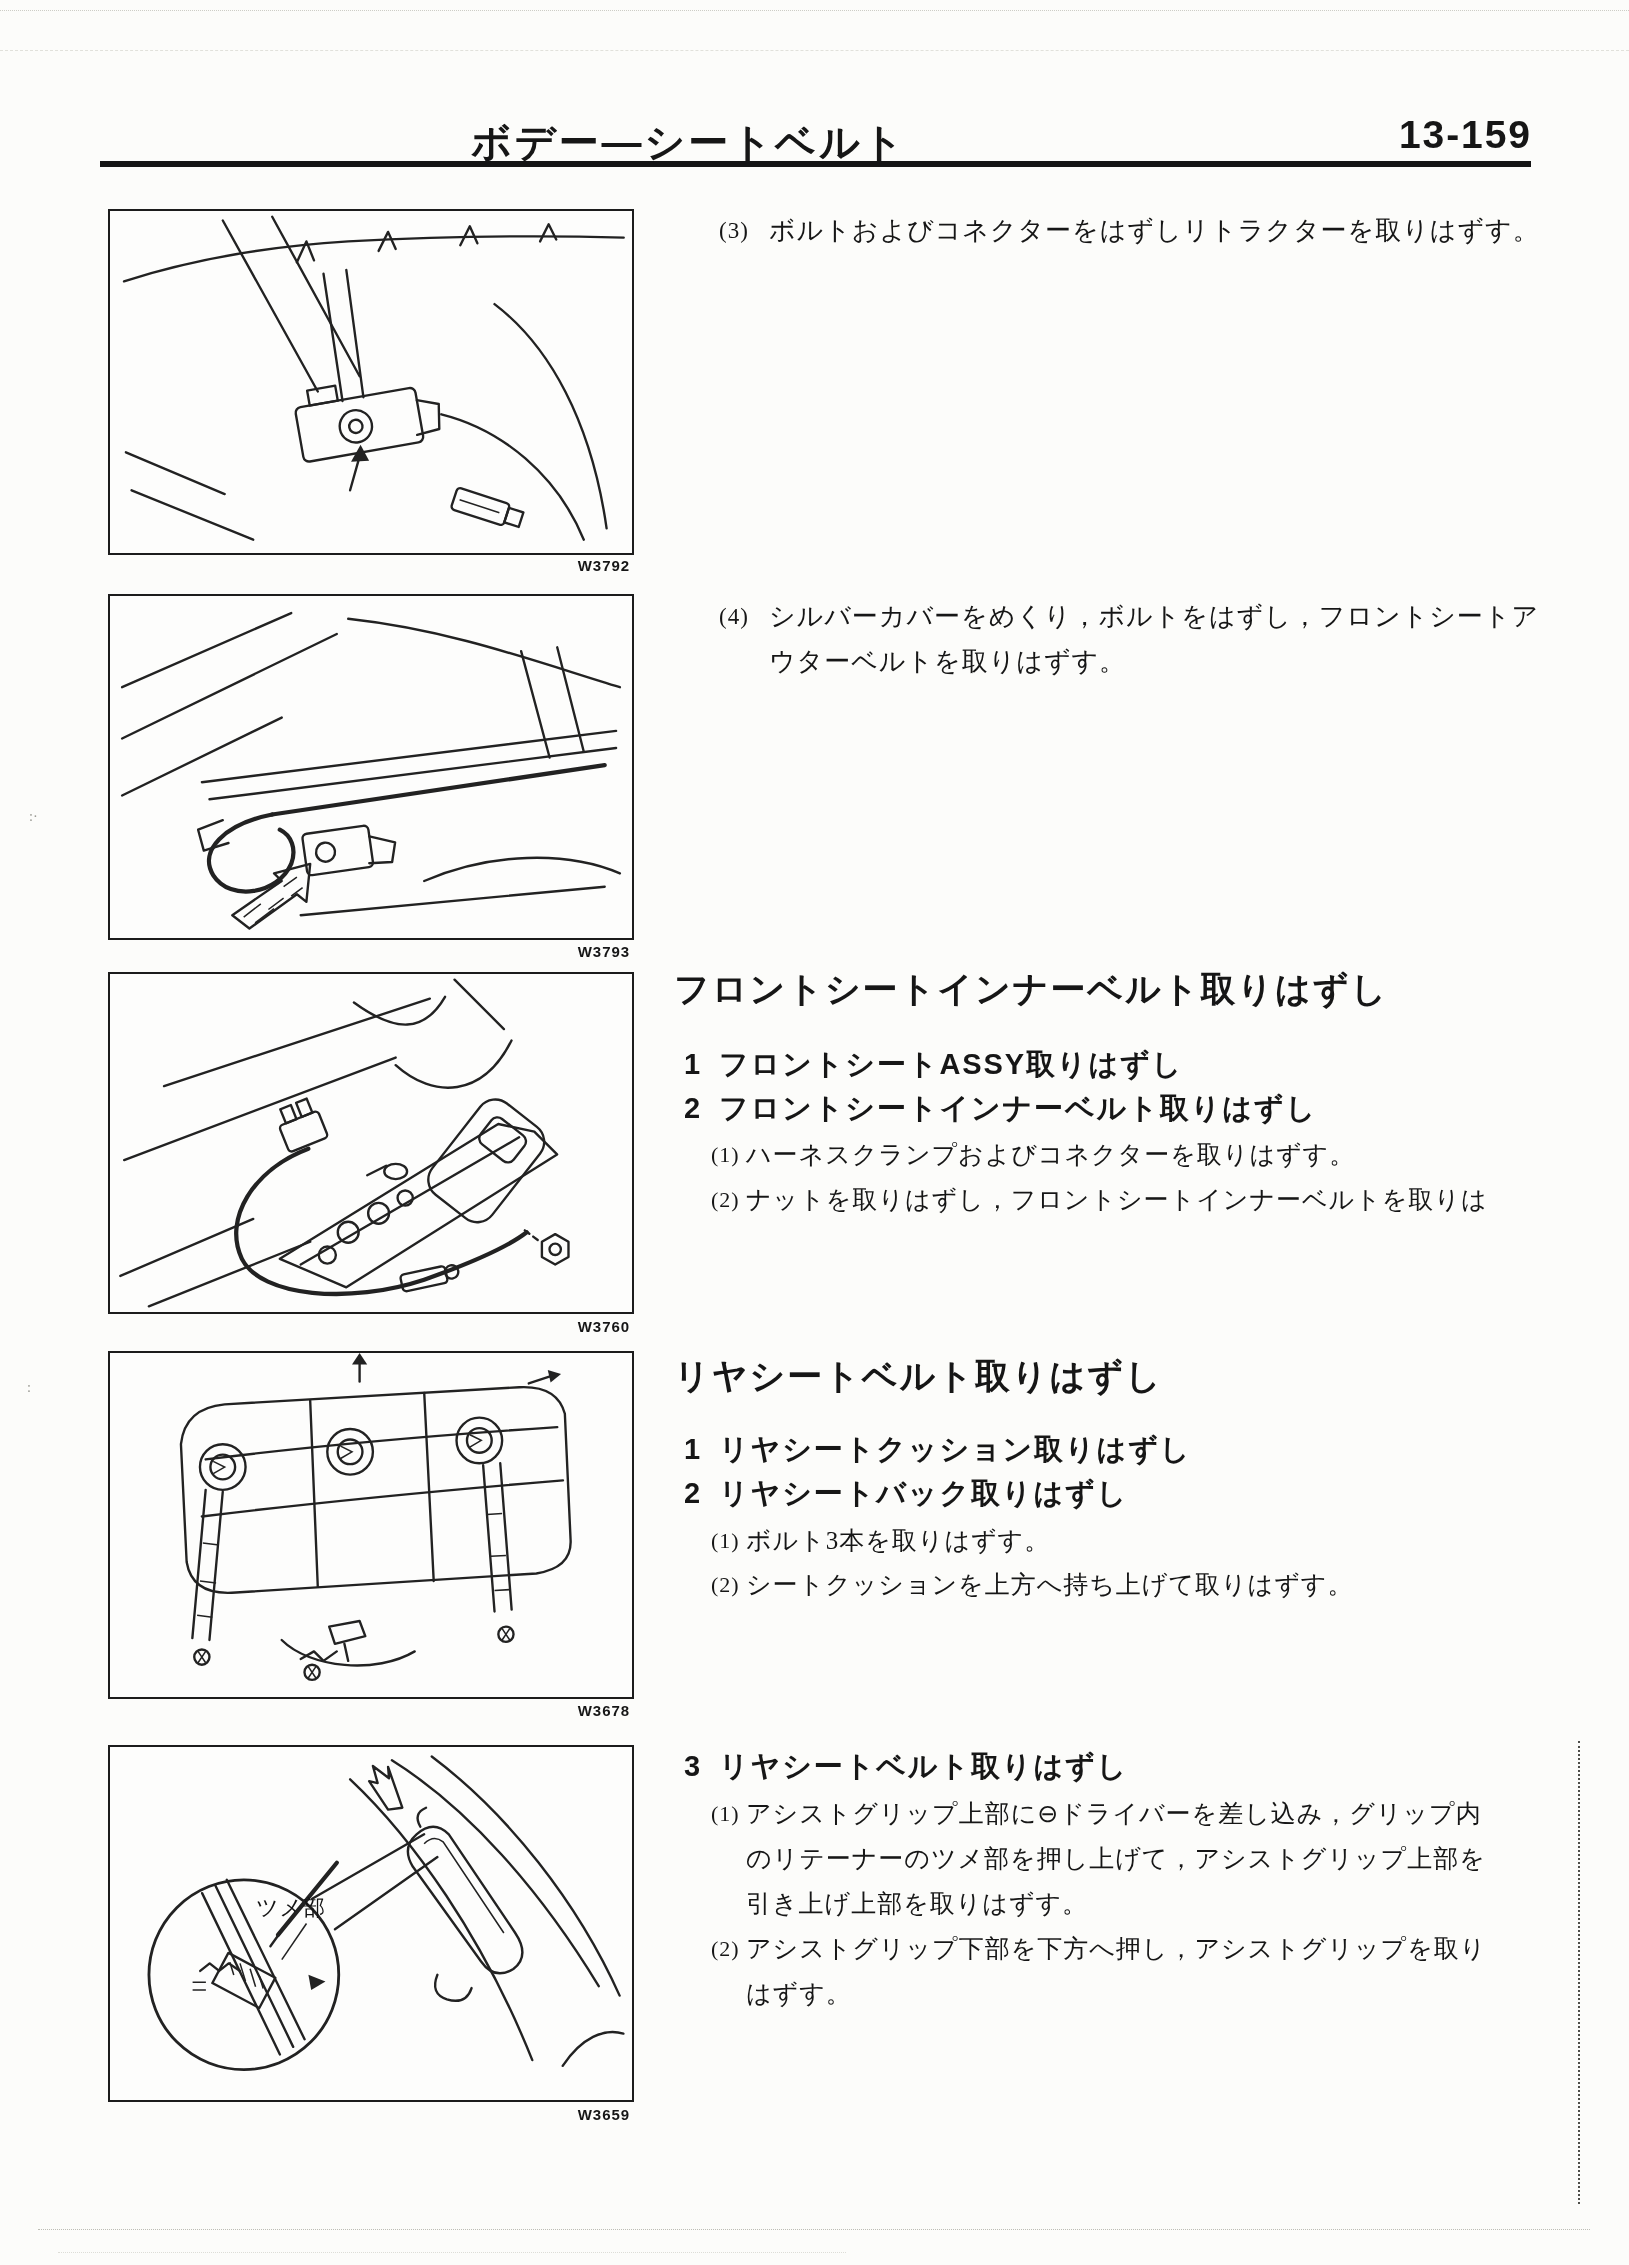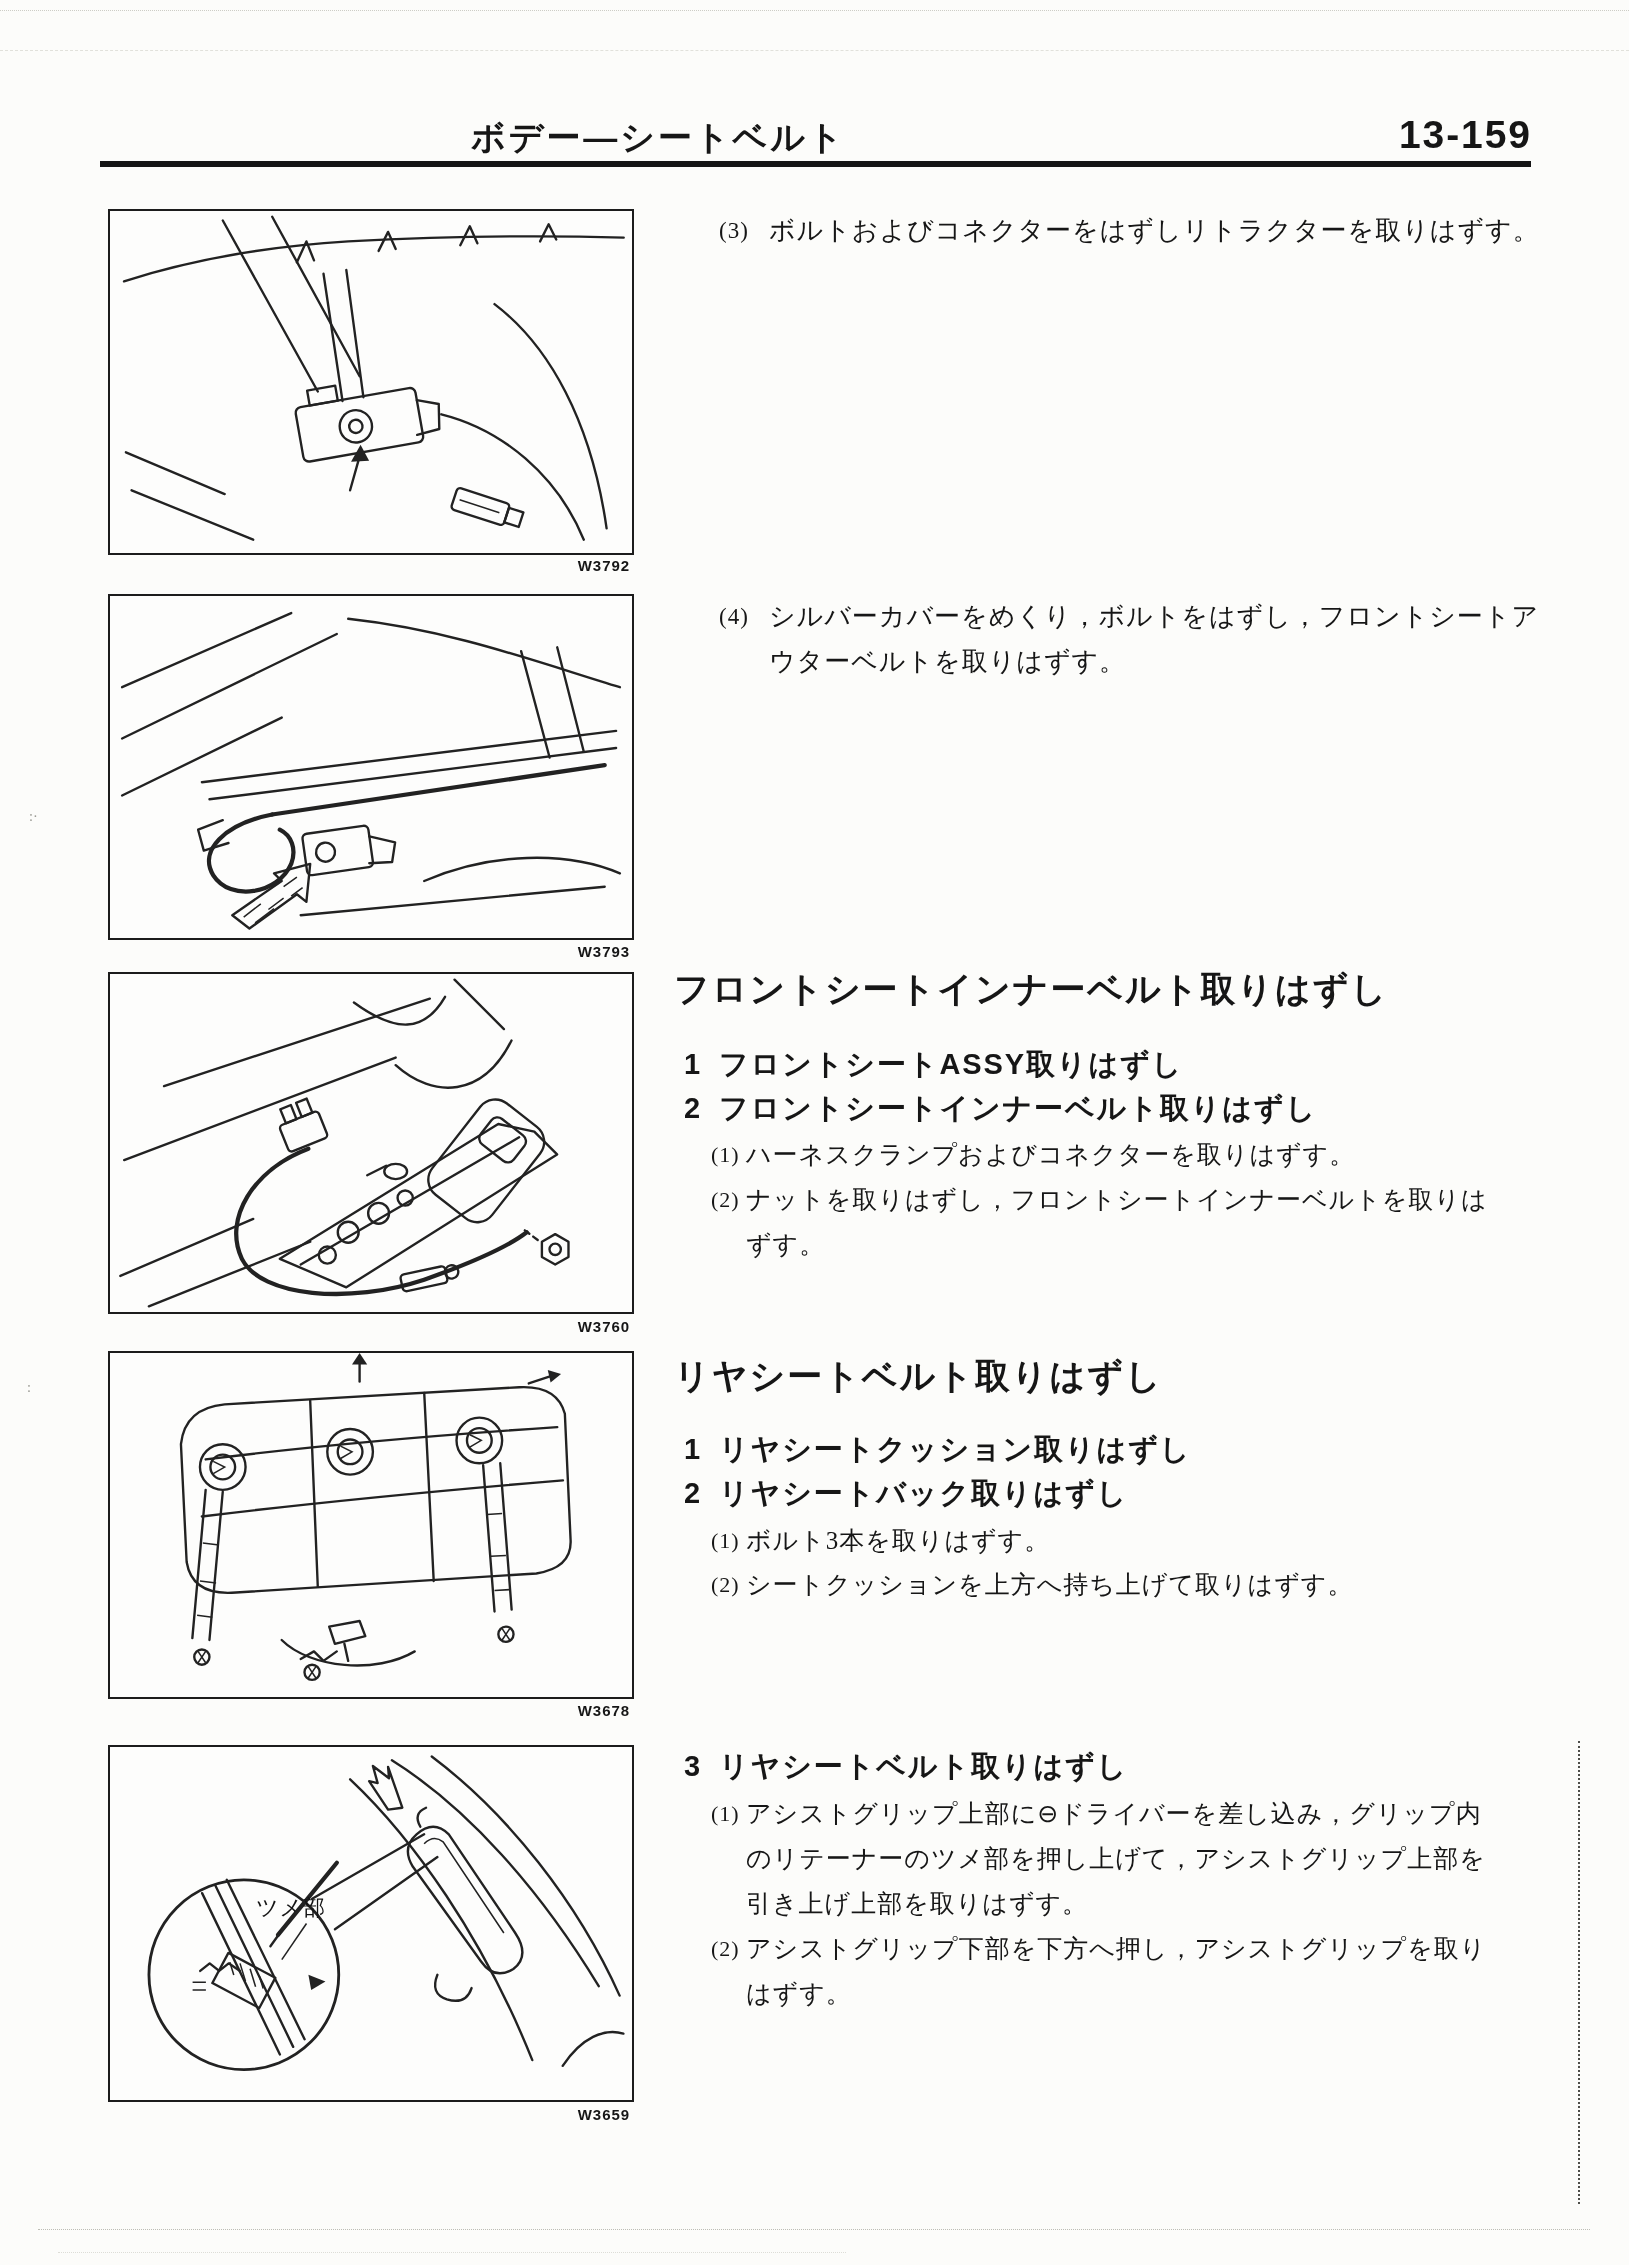--- a/index.html
+++ b/index.html
@@ -12,21 +12,21 @@
   .noise{position:absolute;border-top:1.9px dotted #c9c9c1;height:0;}
   .noise.n1{left:0;top:9.6px;width:1629px;opacity:.9;}
   .noise.n2{left:0;top:50px;width:1629px;opacity:.7;border-top-style:dashed;border-top-color:#d6d6cf;}
   .noise.n3{left:38px;top:2229px;width:1552px;border-top-color:#bdbdb5;}
   .noise.n4{left:58px;top:2252px;width:788px;opacity:.6;}
   .margin-dots{position:absolute;color:#9a9a93;font-size:14.4px;line-height:9.6px;letter-spacing:0;}
   .vdots{position:absolute;left:1578px;top:1741px;height:463px;border-left:2.9px dotted #4d4d49;}
 
   
   .title{position:absolute;left:471px;top:115px;font-family:"Liberation Sans",sans-serif;
-    font-weight:bold;font-size:34px;letter-spacing:2.9px;text-align:center;}
+    font-weight:bold;font-size:40px;letter-spacing:2.9px;text-align:center;}
   .pageno{position:absolute;left:1399px;top:113px;font-family:"Liberation Sans",sans-serif;
     font-weight:bold;font-size:39px;letter-spacing:1.9px;}
   .rule{position:absolute;left:100px;top:161px;width:1431px;height:5.8px;background:#151515;}
 
   
   .figbox{position:absolute;left:108px;width:526px;border:2.9px solid #1c1c1c;background:#fdfdfc;box-sizing:border-box;}
   .figbox svg{display:block;width:100%;height:100%;}
   .figlabel{position:absolute;left:108px;width:526px;text-align:right;padding-right:3.8px;box-sizing:border-box;
     font-family:"Liberation Sans",sans-serif;font-weight:bold;font-size:15px;letter-spacing:1px;}
   .fig-anno{position:absolute;font-family:"Liberation Sans",sans-serif;font-weight:normal;font-size:22px;letter-spacing:1px;color:#141414;}
@@ -265,21 +265,20 @@
   <div class="row sub-row" style="left:711px;top:1132px;">
     <span class="rnum">(1)</span>
     <span class="rtext">
       <span class="line">ハーネスクランプおよびコネクターを取りはずす。</span>
     </span>
   </div>
   <div class="row sub-row" style="left:711px;top:1177px;">
     <span class="rnum">(2)</span>
     <span class="rtext">
       <span class="line">ナットを取りはずし，フロントシートインナーベルトを取りは</span>
-      <span class="line">ずす。</span>
     </span>
   </div>
 
   <h2 class="heading" style="top:1353px;">リヤシートベルト取りはずし</h2>
 
   <div class="row bold-row" style="left:684px;top:1430px;">
     <span class="rnum">1</span>
     <span class="rtext">リヤシートクッション取りはずし</span>
   </div>
   <div class="row bold-row" style="left:684px;top:1474px;">

